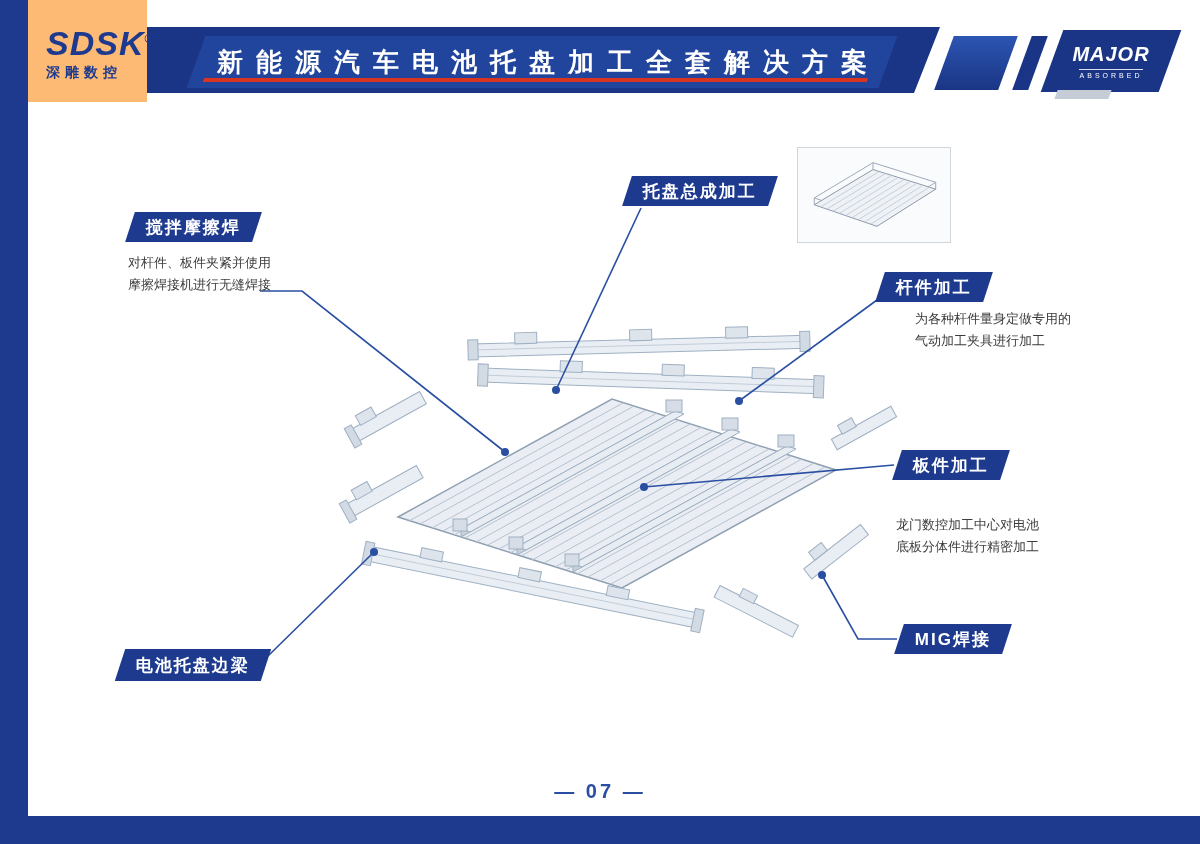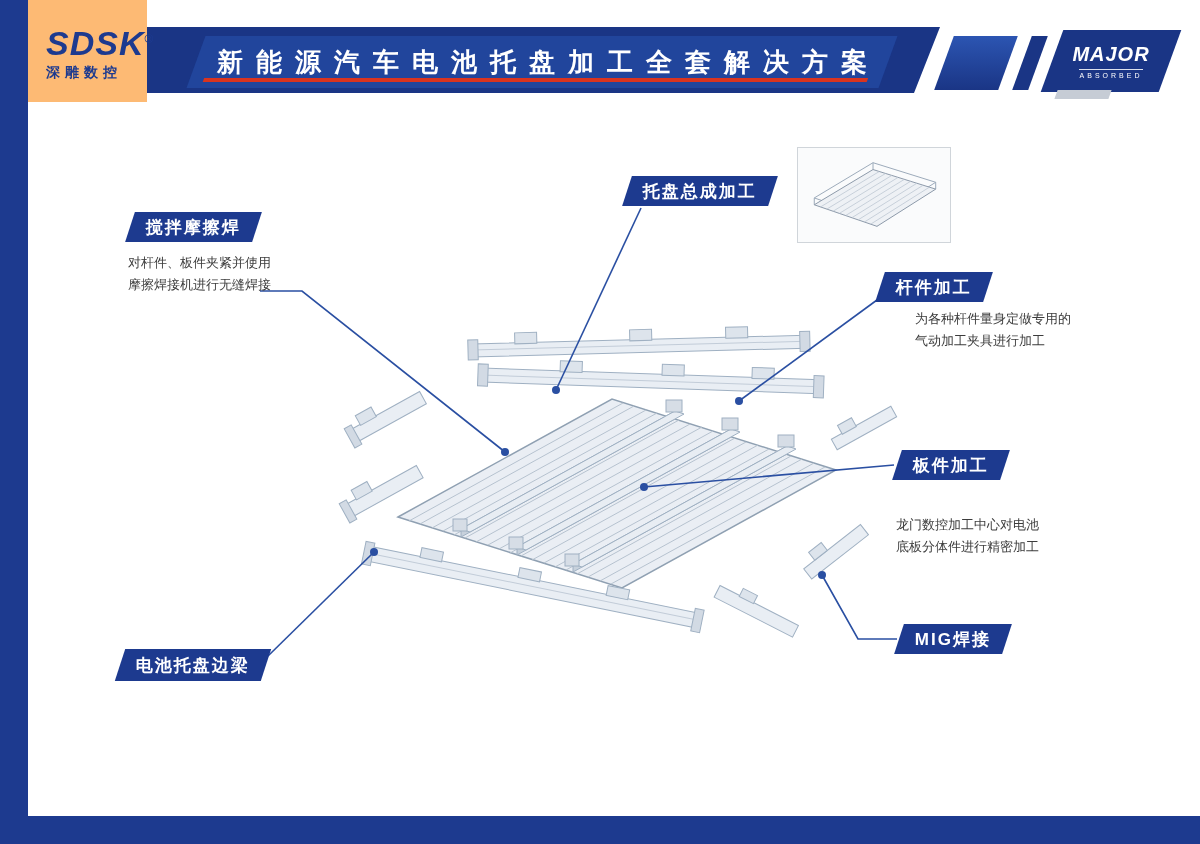--- a/index.html
+++ b/index.html
@@ -297,14 +297,15 @@
 底板分体件进行精密加工</div>
 
   <div class="co-label" id="co-mig">
     <span>MIG焊接</span>
   </div>
 
   <div class="co-label" id="co-sidebeam">
     <span>电池托盘边梁</span>
   </div>
 
+  <div class="page-num">— 07 —</div>
 
 </div>
 
 </body></html>

